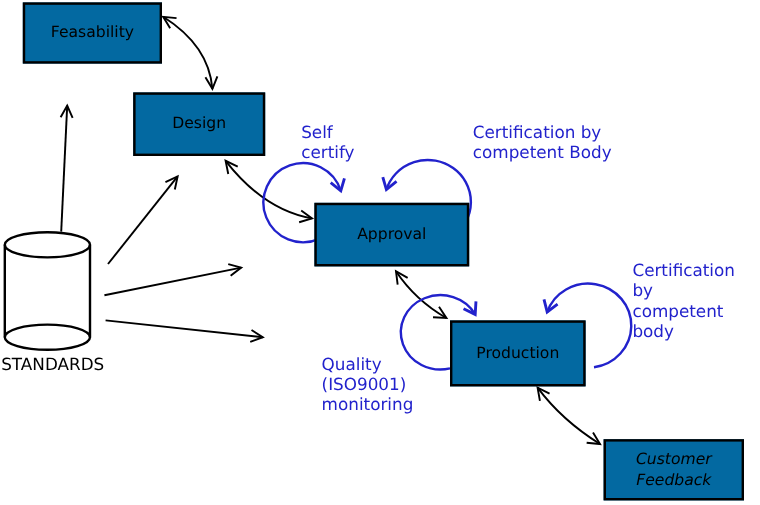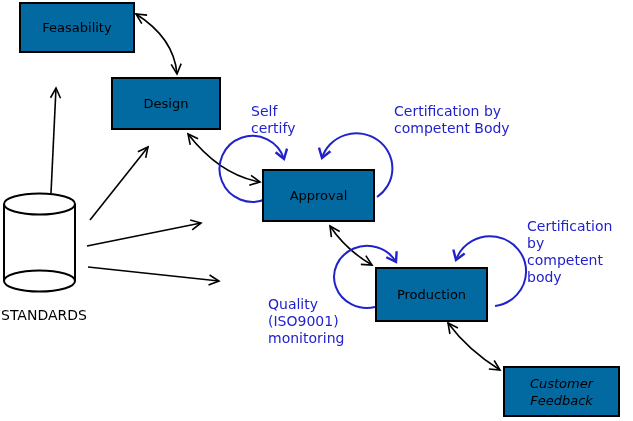--- a/index.html
+++ b/index.html
@@ -29,32 +29,32 @@
     align-items: center;
     justify-content: center;
     text-align: center;
     font-size: 13px;
     line-height: 17px;
     color: #000000;
     white-space: pre-line;
   }
   #node-feasability { left: 19px;  top: 2px;   width: 116px; height: 51px; }
   #node-design      { left: 111px; top: 77px;  width: 110px; height: 53px; }
-  #node-approval    { left: 262px; top: 169px; width: 113px; height: 53px; }
+  #node-approval    { left: 262px; top: 169px; width: 129px; height: 53px; }
   #node-production  { left: 375px; top: 267px; width: 113px; height: 55px; }
   #node-customer    { left: 503px; top: 366px; width: 117px; height: 51px; font-style: italic; }
   .lbl {
     position: absolute;
     font-size: 14px;
     line-height: 17px;
     white-space: pre-line;
   }
   .lbl.black { color: #000000; }
   .lbl.blue  { color: #2222cc; }
-  #lbl-standards     { left: 1px;   top: 296px; margin-top: 11px; }
+  #lbl-standards     { left: 1px;   top: 296px; }
   #lbl-self-certify  { left: 251px; top: 103px; }
   #lbl-certification { left: 356px; top: 103px; margin-left: 38px; }
   #lbl-surveillance  { left: 527px; top: 218px; }
   #lbl-quality       { left: 268px; top: 296px; }
 </style>
 </head>
 <body>
 
 <div class="stage">
 

